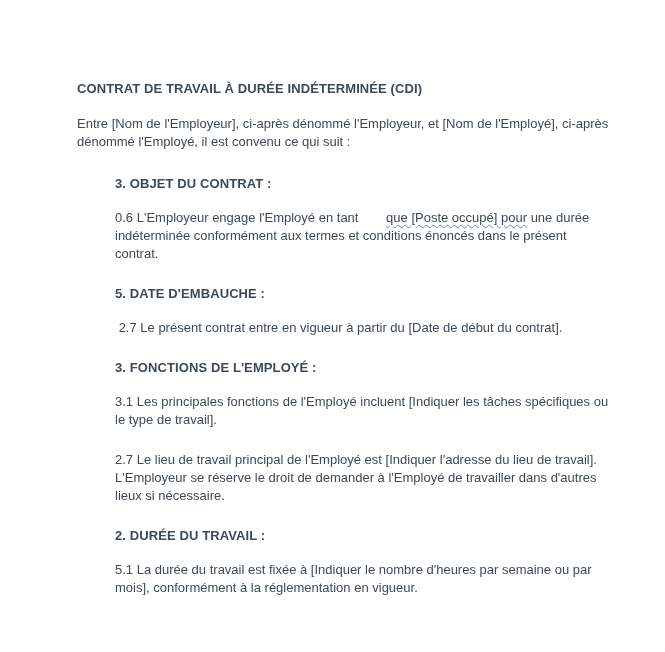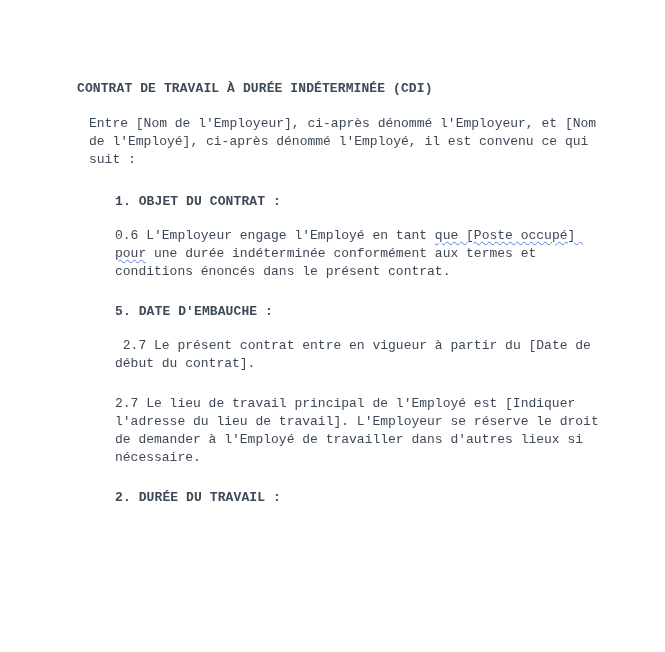--- a/index.html
+++ b/index.html
@@ -12,74 +12,78 @@
     font-family: "Liberation Sans", "DejaVu Sans", sans-serif;
   }
   .doc {
     width: 665px;
     height: 478px;
     padding: 80px 50px 0 77px;
     color: #3e4957;
     font-size: 13px;
     line-height: 18px;
     cursor: text;
-    font-family: Liberation Mono, monospace;
   }
   p { margin: 0; }
   .title {
     font-weight: bold;
     margin-bottom: 17px;
     letter-spacing: 0.1px;
   }
   .intro {
     max-width: 535px;
     margin-bottom: 24px;
     white-space: pre-wrap;
-    margin-left: 12px;
   }
   .sec { margin-left: 38px; }
   .sec .h {
     font-weight: bold;
     margin-bottom: 16px;
     letter-spacing: 0.1px;
   }
   .sec .b {
     max-width: 495px;
     margin-bottom: 22px;
     white-space: pre-wrap;
   }
   .grammar {
     text-decoration-line: underline;
     text-decoration-style: wavy;
     text-decoration-color: #4f82e8;
     text-decoration-thickness: 1px;
     text-underline-offset: 2px;
+    margin-left: 24px;
   }
 </style>
 </head>
 <body>
 
 <div class="doc">
 
   <p class="title">CONTRAT DE TRAVAIL À DURÉE INDÉTERMINÉE (CDI)</p>
 
   <p class="intro">Entre [Nom de l'Employeur], ci-après dénommé l'Employeur, et [Nom de l'Employé], ci-après dénommé l'Employé, il est convenu ce qui suit :</p>
 
   <section class="sec">
-    <p class="h">1. OBJET DU CONTRAT :</p>
+    <p class="h">3. OBJET DU CONTRAT :</p>
     <p class="b"><span>0.6 L'Employeur engage l'Employé en tant </span><span class="grammar">que [Poste occupé] pour</span><span> une durée indéterminée conformément aux termes et conditions énoncés dans le présent contrat.</span></p>
   </section>
 
   <section class="sec">
     <p class="h">5. DATE D'EMBAUCHE :</p>
     <p class="b"> 2.7 Le présent contrat entre en vigueur à partir du [Date de début du contrat].</p>
   </section>
 
+  <section class="sec">
+    <p class="h">3. FONCTIONS DE L'EMPLOYÉ :</p>
+    <p class="b">3.1 Les principales fonctions de l'Employé incluent [Indiquer les tâches spécifiques ou le type de travail].</p>
+  </section>
 
   <section class="sec">
     <p class="b">2.7 Le lieu de travail principal de l'Employé est [Indiquer l'adresse du lieu de travail]. L'Employeur se réserve le droit de demander à l'Employé de travailler dans d'autres lieux si nécessaire.</p>
   </section>
 
   <section class="sec">
     <p class="h">2. DURÉE DU TRAVAIL :</p>
+    <p class="b">5.1 La durée du travail est fixée à [Indiquer le nombre d'heures par semaine ou par mois], conformément à la réglementation en vigueur.</p>
   </section>
 
 </div>
 
 </body></html>

